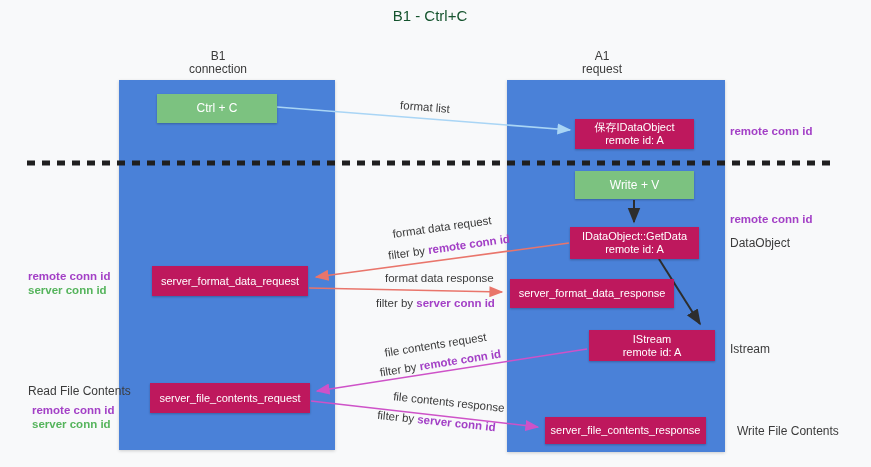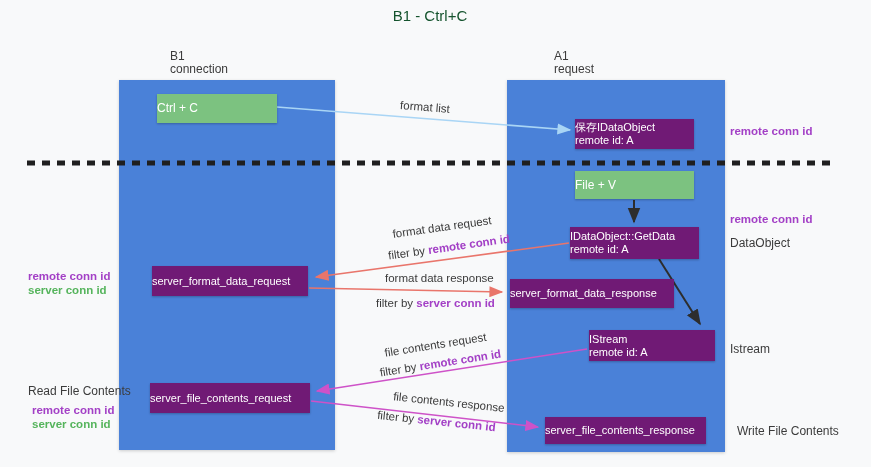--- a/index.html
+++ b/index.html
@@ -13,30 +13,30 @@
   .arrow-layer{position:absolute;left:0;top:0;width:871px;height:467px;}
   .title{
     position:absolute;left:330px;top:6px;width:200px;
     text-align:center;font-size:15px;line-height:19px;color:#14532d;
   }
   .lane{
     position:absolute;background:#4a81d8;
     box-shadow:0 1px 3px rgba(0,0,0,.18);
   }
   .lane-header{
-    position:absolute;font-size:12px;line-height:13px;color:#3b3b3b;
+    position:absolute;text-align:center;font-size:12px;line-height:13px;color:#3b3b3b;
   }
   .node{
     position:absolute;display:flex;flex-direction:column;
-    align-items:flex-start;justify-content:center;
+    align-items:center;justify-content:center;
     color:#ffffff;font-size:11px;line-height:13px;text-align:center;
     box-shadow:0 1px 2px rgba(0,0,0,.25);
   }
   .green{background:#7cc280;font-size:12px;}
-  .orange{background:#701a75;}
+  .orange{background:#be185d;}
   .arrow-label{
     position:absolute;font-size:11.5px;color:#3b3b3b;text-align:center;white-space:nowrap;
   }
   .side-label{
     position:absolute;font-size:12px;color:#3b3b3b;white-space:nowrap;
   }
   .conn-purple{color:#a340c6;font-weight:bold;font-size:11.5px;}
   .conn-green{color:#55b45c;font-weight:bold;font-size:11.5px;}
   .stack{line-height:14px;}
   .r5{transform:rotate(4.5deg);}
@@ -93,21 +93,21 @@
   <div class="node green" style="left:157px;top:94px;width:120px;height:29px">
     <span>Ctrl + C</span>
   </div>
 
   <div class="node orange" style="left:575px;top:119px;width:119px;height:30px">
     <span>保存IDataObject</span>
     <span>remote id: A</span>
   </div>
 
   <div class="node green" style="left:575px;top:171px;width:119px;height:28px">
-    <span>File + V</span>
+    <span>Write + V</span>
   </div>
 
   <div class="node orange" style="left:570px;top:227px;width:129px;height:32px">
     <span>IDataObject::GetData</span>
     <span>remote id: A</span>
   </div>
 
   <div class="node orange" style="left:152px;top:266px;width:156px;height:30px">
     <span>server_format_data_request</span>
   </div>

